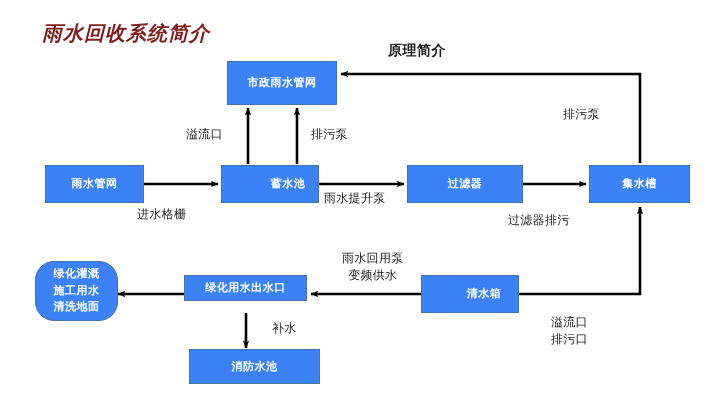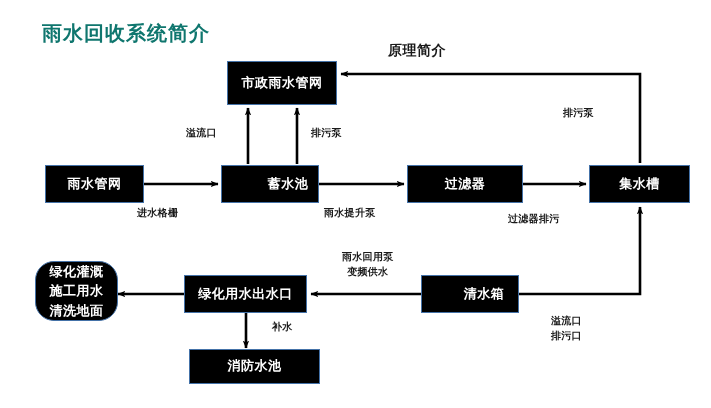--- a/index.html
+++ b/index.html
@@ -11,46 +11,47 @@
     position:relative;
   }
   #canvas{position:absolute;left:0;top:0;width:711px;height:408px;}
   #svg-layer{position:absolute;left:0;top:0;width:711px;height:408px;}
 
   .title{
     position:absolute;
     left:42px;top:20px;
     font-size:20px;
     font-weight:bold;
-    color:#0f766e;
+    color:#7f1d1d;
     letter-spacing:1px;
     white-space:nowrap;
+    font-style:italic;
   }
 
   .node{
     position:absolute;
-    background:#000000;
+    background:#3b82f6;
     border:1px solid #4472a8;
     color:#ffffff;
-    font-size:13px;
+    font-size:11px;
     font-weight:bold;
     display:flex;
     align-items:center;
     justify-content:center;
     text-align:center;
     line-height:1.45;
     box-sizing:border-box;
     letter-spacing:0.5px;
   }
   .node.multi{line-height:1.5;}
 
   .edge-label{
     position:absolute;
-    font-size:10px;
-    font-weight:bold;
+    font-size:12px;
+    font-weight:normal;
     color:#1a1a1a;
     white-space:nowrap;
     line-height:1.45;
     letter-spacing:0.3px;
   }
   .edge-label.center{text-align:center;margin-left:12px;}
   .section-label{
     position:absolute;
     font-size:14px;
     font-weight:bold;
@@ -115,41 +116,41 @@
   <div class="node" style="left:589px;top:165px;width:101px;height:38px;">
     <span>集水槽</span>
   </div>
 
   <div class="node multi" style="left:35px;top:261px;width:83px;height:60px;white-space:pre-line;border-radius:19px;">
     <span style="white-space:pre-line;">绿化灌溉
 施工用水
 清洗地面</span>
   </div>
 
-  <div class="node" style="left:184px;top:275px;width:123px;height:38px;">
+  <div class="node" style="left:184px;top:275px;width:123px;height:26px;">
     <span>绿化用水出水口</span>
   </div>
 
   <div class="node" style="left:421px;top:275px;width:98px;height:38px;padding-left:28px;">
     <span>清水箱</span>
   </div>
 
   <div class="node" style="left:189px;top:349px;width:131px;height:35px;">
     <span>消防水池</span>
   </div>
 
   <div class="section-label" style="left:388px;top:42px;">原理简介</div>
 
   <div class="edge-label" style="left:186px;top:126px;">溢流口</div>
 
   <div class="edge-label" style="left:311px;top:126px;">排污泵</div>
 
   <div class="edge-label" style="left:137px;top:206px;">进水格栅</div>
 
-  <div class="edge-label" style="left:324px;top:206px;">雨水提升泵</div>
+  <div class="edge-label" style="left:324px;top:190px;">雨水提升泵</div>
 
   <div class="edge-label" style="left:508px;top:212px;">过滤器排污</div>
 
   <div class="edge-label" style="left:563px;top:106px;">排污泵</div>
 
   <div class="edge-label center" style="left:330px;top:250px;white-space:pre-line;">雨水回用泵
 变频供水</div>
 
   <div class="edge-label" style="left:551px;top:314px;white-space:pre-line;">溢流口
 排污口</div>

